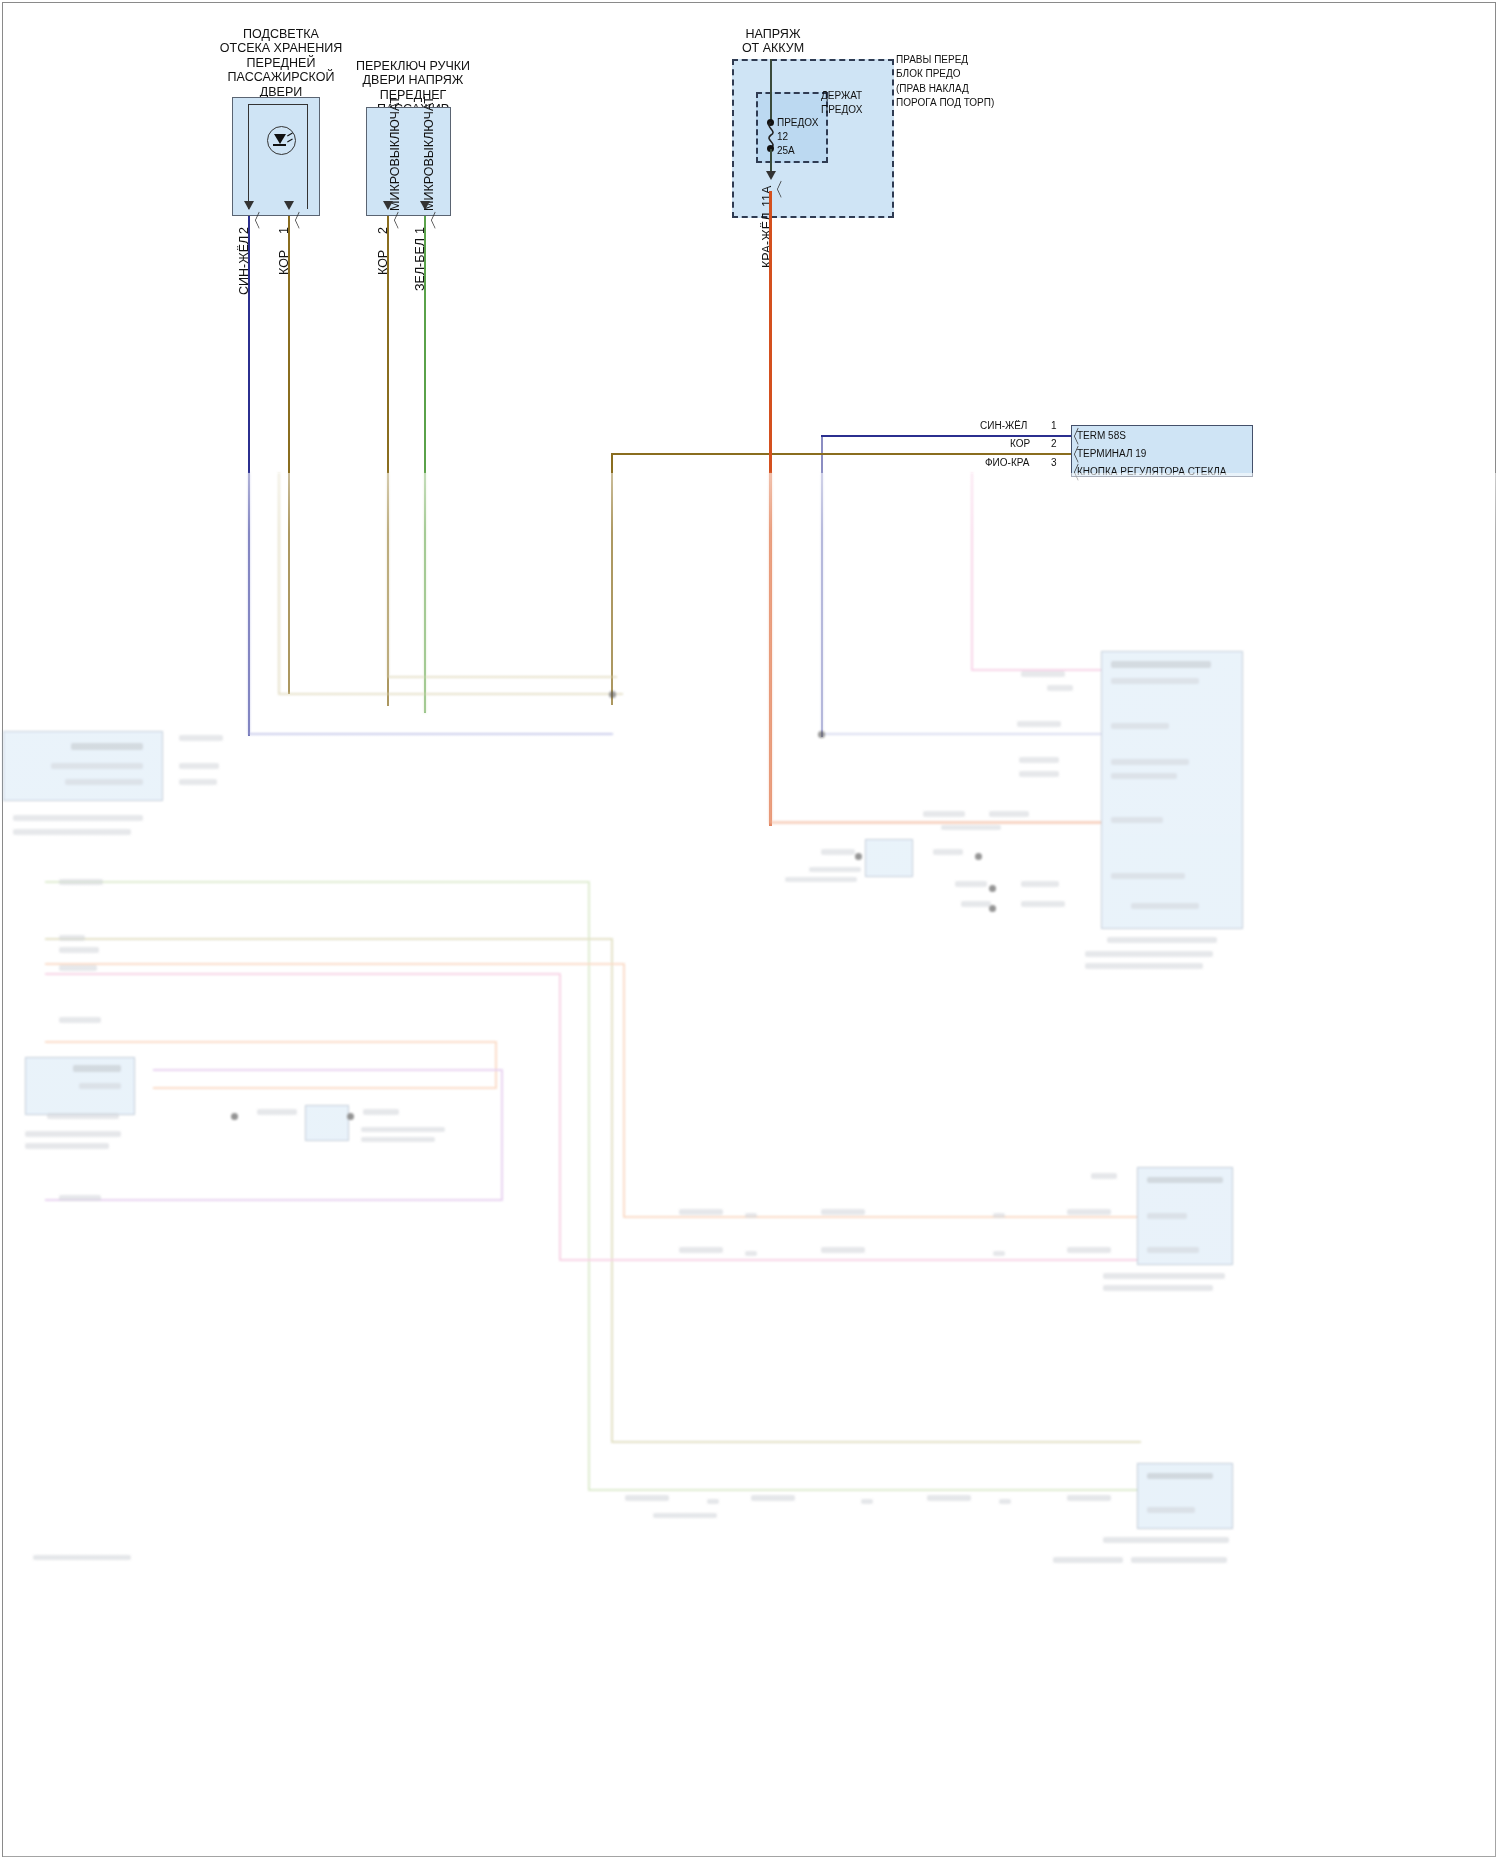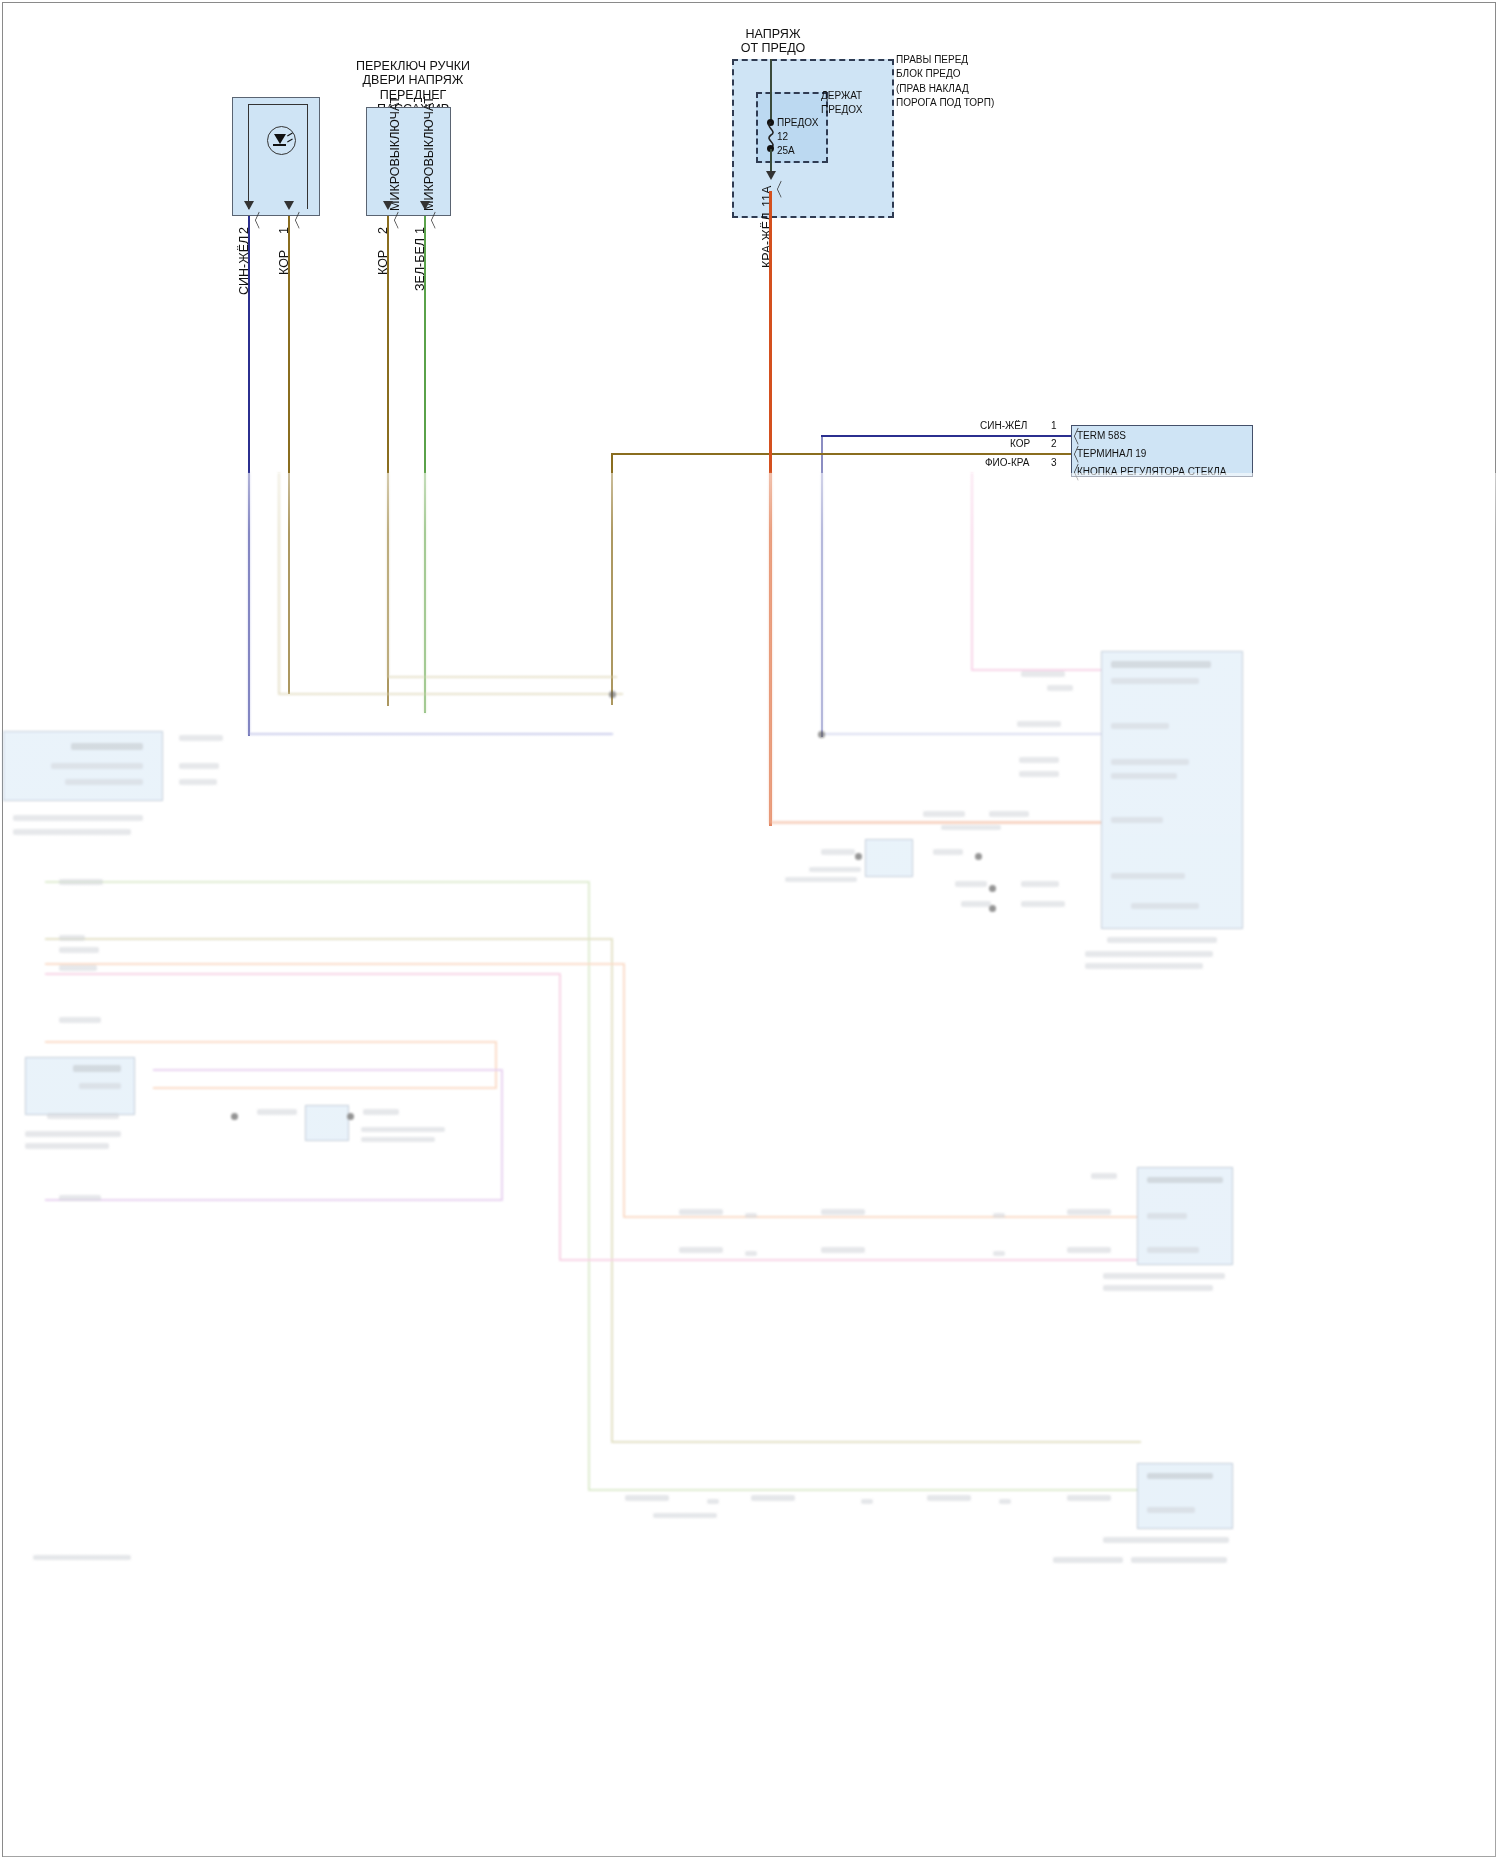--- a/index.html
+++ b/index.html
@@ -32,20 +32,25 @@
   .fblk{position:absolute;background:#cfe4f5;border:1px solid #7f93ad;box-sizing:border-box;}
   .ftxt{position:absolute;background:#9aa3ad;opacity:.55;border-radius:2px;}
   .ftxt.dk{background:#6d7680;opacity:.5;}
 </style>
 </head>
 <body>
 
 <div id="page">
   <div id="frame">
 
+    <div class="cap" style="left:188px;top:24px;width:180px;">ПОДСВЕТКА
+ОТСЕКА ХРАНЕНИЯ
+ПЕРЕДНЕЙ
+ПАССАЖИРСКОЙ
+ДВЕРИ</div>
 
     <div class="box" style="left:229px;top:94px;width:88px;height:119px;"></div>
 
     <div style="position:absolute;left:245px;top:101px;width:60px;height:105px;border:1.4px solid #333;border-bottom:none;box-sizing:border-box;"></div>
 
     <div style="position:absolute;left:264px;top:123px;width:27px;height:27px;border:1.4px solid #333;border-radius:50%;background:#cfe4f5;"></div>
     <div style="position:absolute;left:271px;top:131px;width:0;height:0;border-left:6px solid transparent;border-right:6px solid transparent;border-top:10px solid #111;"></div>
     <div style="position:absolute;left:270px;top:141px;width:13px;height:1.6px;background:#111;"></div>
     <div style="position:absolute;left:284px;top:131px;width:6px;height:1.4px;background:#111;transform:rotate(-30deg);"></div>
     <div style="position:absolute;left:284px;top:137px;width:6px;height:1.4px;background:#111;transform:rotate(-30deg);"></div>
@@ -69,21 +74,21 @@
     <div class="arrow" style="left:380px;top:198px;"></div>
     <div class="arrow" style="left:417px;top:198px;"></div>
     <div class="curl" style="left:379px;top:208px;">〈</div>
     <div class="curl" style="left:416px;top:208px;">〈</div>
     <div class="vlbl" style="left:373px;top:231px;">2</div>
     <div class="vlbl" style="left:410px;top:231px;">1</div>
     <div class="vlbl" style="left:373px;top:272px;">КОР</div>
     <div class="vlbl" style="left:410px;top:288px;">ЗЕЛ-БЕЛ</div>
 
     <div class="cap" style="left:706px;top:24px;width:128px;">НАПРЯЖ
-ОТ ПРЕДО</div>
+ОТ АККУМ</div>
 
     <div class="dash" style="left:729px;top:56px;width:162px;height:159px;"></div>
     <div class="dash2" style="left:753px;top:89px;width:72px;height:71px;"></div>
     <div class="lbl" style="left:818px;top:86px;width:90px;">ДЕРЖАТ
 ПРЕДОХ</div>
 
     <div class="w" style="left:767px;top:56px;width:1.6px;height:62px;background:#3a4a3a;"></div>
     <div class="dot" style="left:764px;top:116px;"></div>
 
     <svg style="position:absolute;left:759px;top:119px;" width="18" height="26" viewBox="0 0 18 26">

